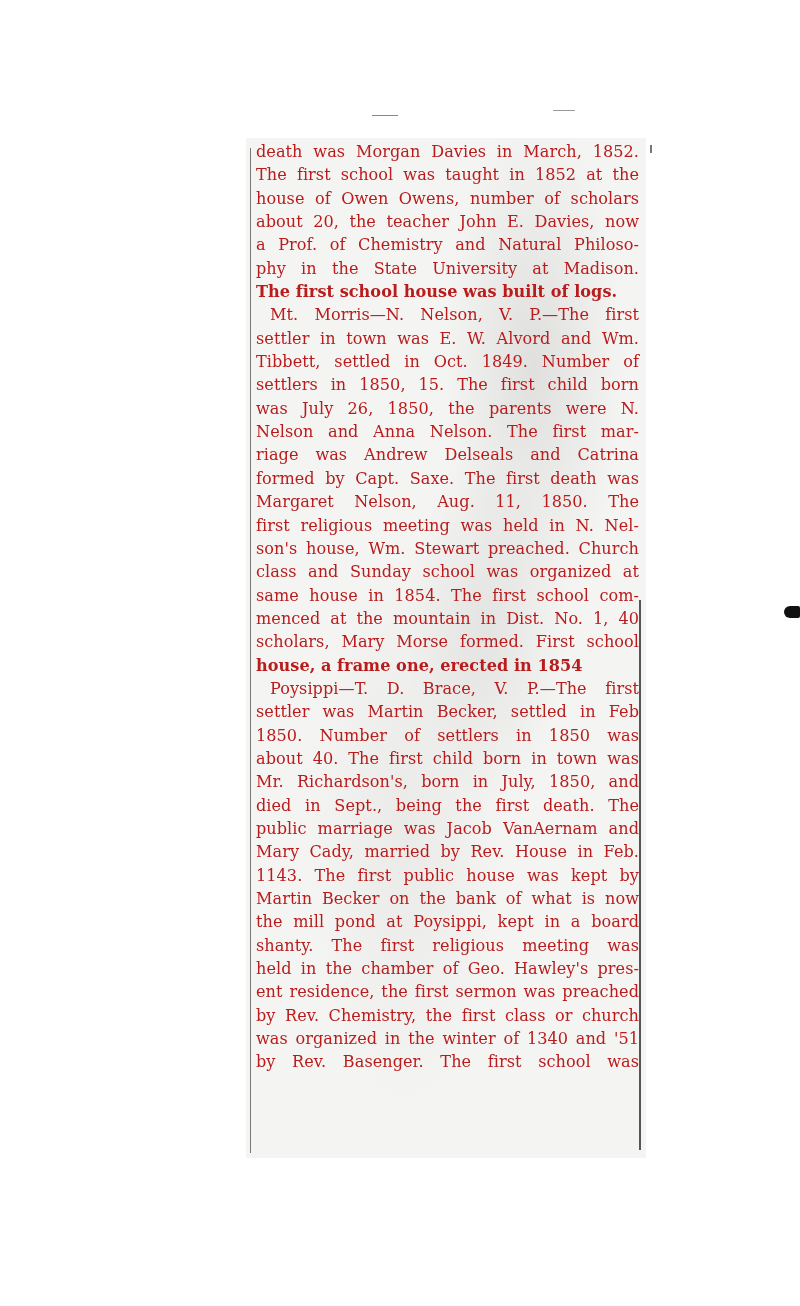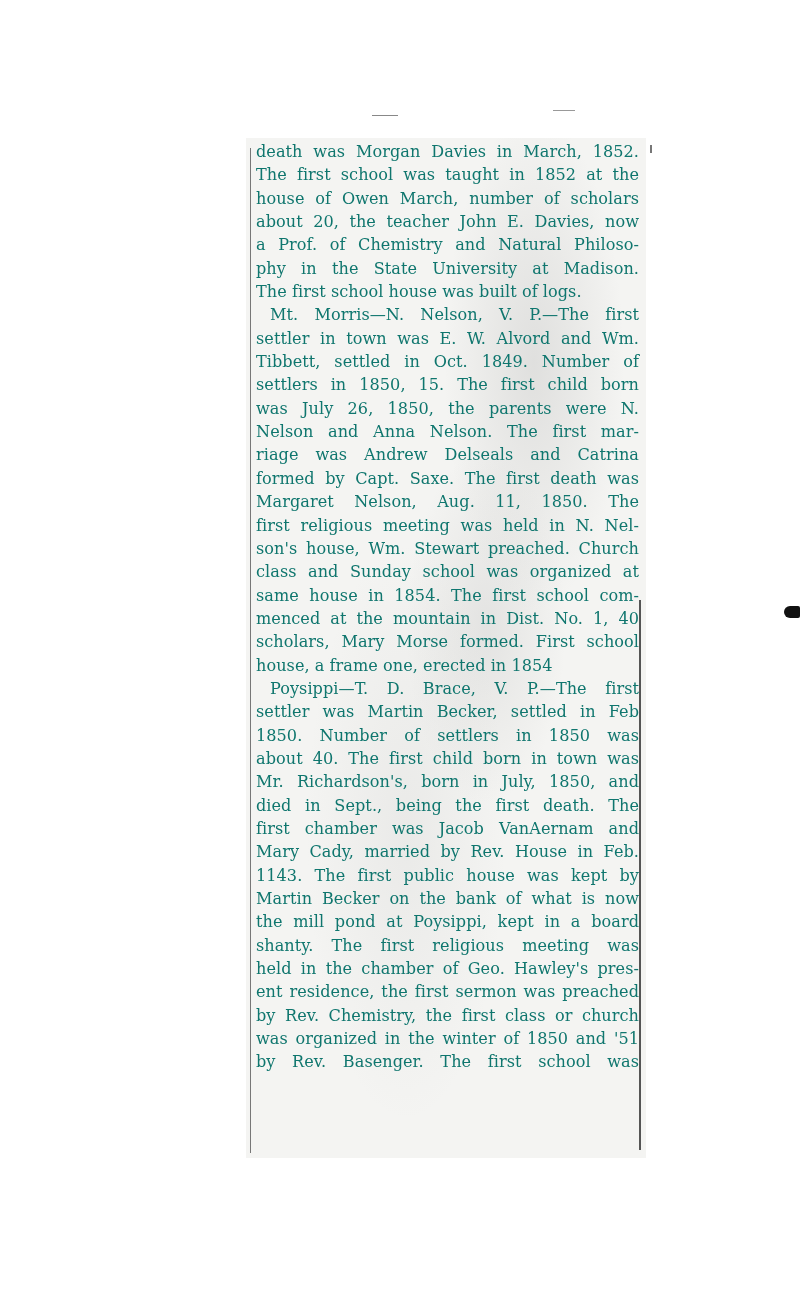--- a/index.html
+++ b/index.html
@@ -42,36 +42,37 @@
       background: #555;
     }
     .text-column {
       position: absolute;
       left: 256px;
       top: 140px;
       width: 383px;
       font-family: "DejaVu Serif", serif;
       font-size: 16.1px;
       line-height: 23.35px;
-      color: #0f766e;
+      color: #b91c1c;
       text-align: justify;
       letter-spacing: 0.05px;
     }
     .text-column p {
       margin: 0;
       text-align-last: justify;
     }
     .text-column p .line {
       display: block;
       text-align: justify;
       text-align-last: justify;
       white-space: nowrap;
     }
     .text-column p .line.last {
       text-align-last: left;
+      font-weight: bold;
     }
     .indent {
       padding-left: 14px;
     }
     .edge-blob {
       position: absolute;
       left: 784px;
       top: 606px;
       width: 16px;
       height: 12px;
@@ -111,21 +112,21 @@
 <div class="border-right"></div>
 <div class="speck-top"></div>
 <div class="speck-top2"></div>
 <div class="speck-right"></div>
 <div class="edge-blob"></div>
 
 <div class="text-column">
   <p>
     <span class="line">death was Morgan Davies in March, 1852.</span>
     <span class="line">The first school was taught in 1852 at the</span>
-    <span class="line">house of Owen March, number of scholars</span>
+    <span class="line">house of Owen Owens, number of scholars</span>
     <span class="line">about 20, the teacher John E. Davies, now</span>
     <span class="line">a Prof. of Chemistry and Natural Philoso-</span>
     <span class="line">phy in the State University at Madison.</span>
     <span class="line last">The first school house was built of logs.</span>
   </p>
   <p>
     <span class="line indent">Mt. Morris—N. Nelson, V. P.—The first</span>
     <span class="line">settler in town was E. W. Alvord and Wm.</span>
     <span class="line">Tibbett, settled in Oct. 1849. Number of</span>
     <span class="line">settlers in 1850, 15. The first child born</span>
@@ -142,25 +143,25 @@
     <span class="line">scholars, Mary Morse formed. First school</span>
     <span class="line last">house, a frame one, erected in 1854</span>
   </p>
   <p>
     <span class="line indent">Poysippi—T. D. Brace, V. P.—The first</span>
     <span class="line">settler was Martin Becker, settled in Feb</span>
     <span class="line">1850. Number of settlers in 1850 was</span>
     <span class="line">about 40. The first child born in town was</span>
     <span class="line">Mr. Richardson's, born in July, 1850, and</span>
     <span class="line">died in Sept., being the first death. The</span>
-    <span class="line">first chamber was Jacob VanAernam and</span>
+    <span class="line">public marriage was Jacob VanAernam and</span>
     <span class="line">Mary Cady, married by Rev. House in Feb.</span>
     <span class="line">1143. The first public house was kept by</span>
     <span class="line">Martin Becker on the bank of what is now</span>
     <span class="line">the mill pond at Poysippi, kept in a board</span>
     <span class="line">shanty. The first religious meeting was</span>
     <span class="line">held in the chamber of Geo. Hawley's pres-</span>
     <span class="line">ent residence, the first sermon was preached</span>
     <span class="line">by Rev. Chemistry, the first class or church</span>
-    <span class="line">was organized in the winter of 1850 and '51</span>
+    <span class="line">was organized in the winter of 1340 and '51</span>
     <span class="line">by Rev. Basenger. The first school was</span>
   </p>
 </div>
 
 </body></html>

